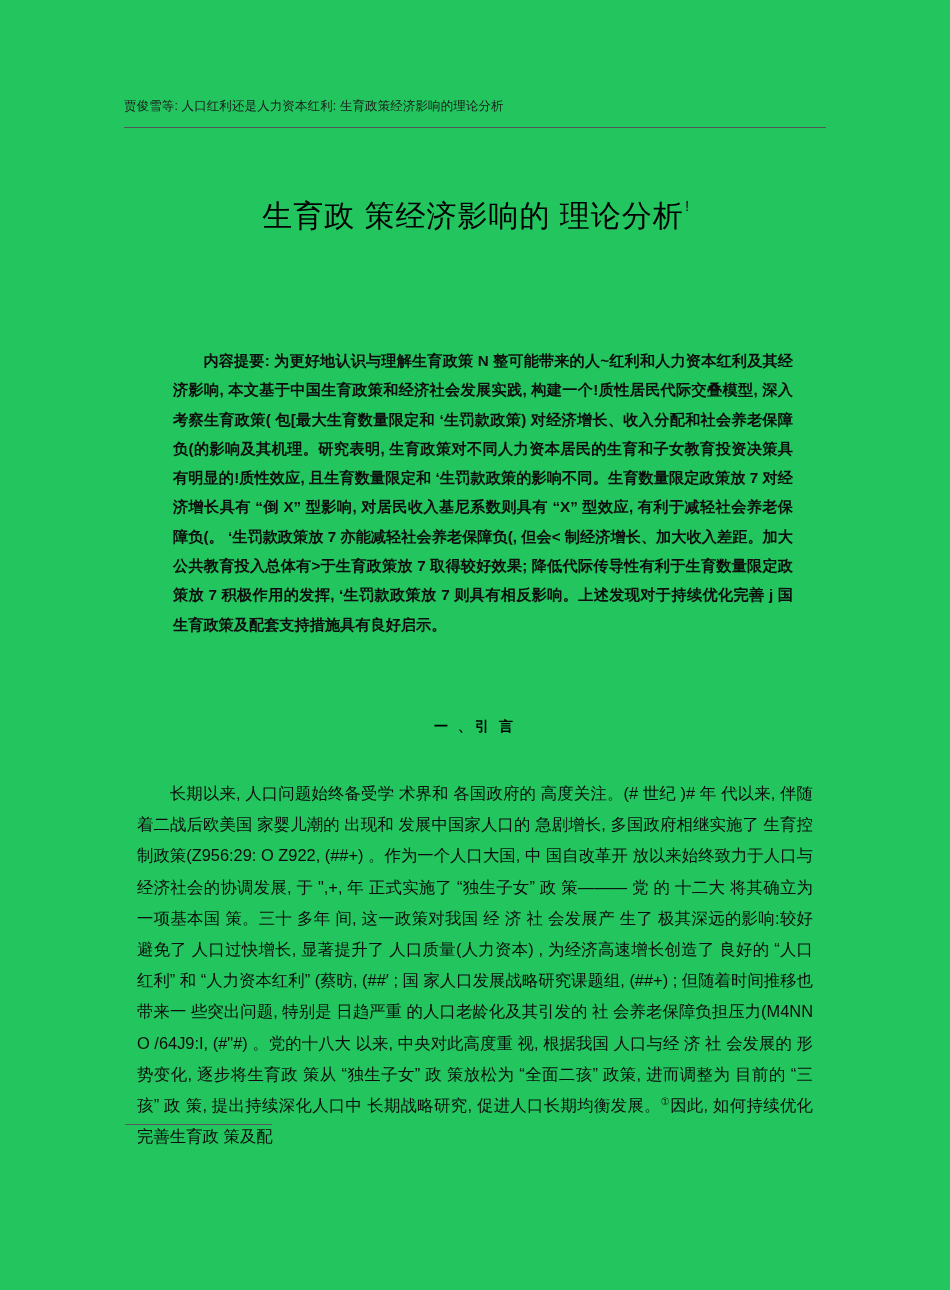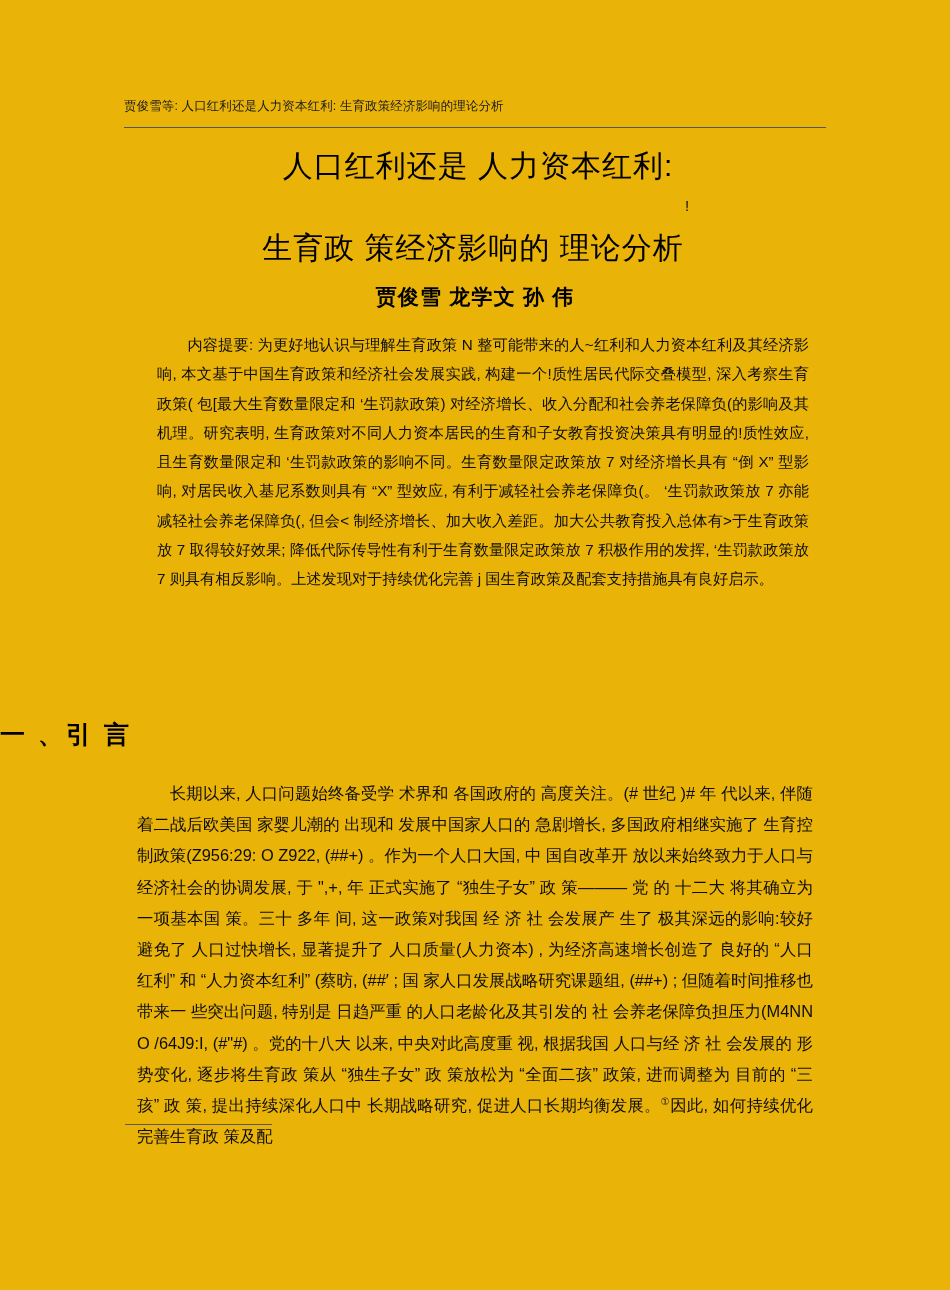--- a/index.html
+++ b/index.html
@@ -12,21 +12,21 @@
     height: 1290px;
     position: relative;
     font-family: "Liberation Sans", "DejaVu Sans", sans-serif;
     color: #000000;
     overflow: hidden;
   }
 
   .page {
     position: absolute;
     inset: 0;
-    background: #eab308;
+    background: #22c55e;
     padding-left: 24px;
   }
 
   
   .running-head {
     position: absolute;
     left: 124px;
     top: 99px;
     width: 706px;
     font-size: 12.5px;
@@ -95,40 +95,41 @@
     position: absolute;
     left: 157px;
     top: 330px;
     width: 652px;
     font-size: 15.2px;
     line-height: 29.3px;
     text-align: justify;
     text-justify: inter-ideograph;
     color: #0d0d0d;
   }
-  .abstract-p { text-indent: 2em; margin: 0; }
+  .abstract-p { text-indent: 2em; margin: 16px; font-weight: bold; }
 
   .keywords {
     position: absolute;
     left: 157px;
     top: 657px;
     width: 652px;
     font-size: 15.2px;
     line-height: 29px;
     color: #0d0d0d;
     text-indent: 2em;
   }
 
   
   .section-heading {
     position: absolute;
     left: 0;
     top: 718px;
     width: 950px;
-    font-size: 25px;
+    text-align: center;
+    font-size: 14px;
     font-weight: 700;
     letter-spacing: 3px;
     color: #000;
   }
 
   
   .body-text {
     position: absolute;
     left: 125px;
     top: 766px;
@@ -157,27 +158,25 @@
 </style>
 </head>
 <body>
 
 <div class="page">
 
   <div class="running-head">贾俊雪等: 人口红利还是人力资本红利: 生育政策经济影响的理论分析</div>
   <div class="head-rule"></div>
 
   <div class="title-block">
-    <div class="title-line title-line-1">人口红利还是 人力资本红利:</div>
     <div class="title-gap"></div>
     <div class="title-line title-line-2">生育政 策经济影响的 理论分析</div>
   </div>
   <div class="title-stray">!</div>
 
-  <div class="authors">贾俊雪 龙学文 孙 伟</div>
 
   <div class="abstract">
     <p class="abstract-p">内容提要: 为更好地认识与理解生育政策 N 整可能带来的人~红利和人力资本红利及其经济影响, 本文基于中国生育政策和经济社会发展实践, 构建一个!质性居民代际交叠模型, 深入考察生育政策( 包[最大生育数量限定和 ‘生罚款政策) 对经济增长、收入分配和社会养老保障负(的影响及其机理。研究表明, 生育政策对不同人力资本居民的生育和子女教育投资决策具有明显的!质性效应, 且生育数量限定和 ‘生罚款政策的影响不同。生育数量限定政策放 7 对经济增长具有 “倒 X” 型影响, 对居民收入基尼系数则具有 “X” 型效应, 有利于减轻社会养老保障负(。 ‘生罚款政策放 7 亦能减轻社会养老保障负(, 但会&lt; 制经济增长、加大收入差距。加大公共教育投入总体有&gt;于生育政策放 7 取得较好效果; 降低代际传导性有利于生育数量限定政策放 7 积极作用的发挥, ‘生罚款政策放 7 则具有相反影响。上述发现对于持续优化完善 j 国生育政策及配套支持措施具有良好启示。</p>
   </div>
 
 
   <div class="section-heading">一 、引 言</div>
 
   <div class="body-text">
     <p class="body-p"><span>长期以来, 人口问题始终备受学 术界和 各国政府的 高度关注。(# 世纪 )# 年 代以来, 伴随着二战后欧美国 家婴儿潮的 出现和 发展中国家人口的 急剧增长, 多国政府相继实施了 生育控制政策(Z956:29: O Z922, (##+) 。作为一个人口大国, 中 国自改革开 放以来始终致力于人口与经济社会的协调发展, 于 ",+, 年 正式实施了 “独生子女” 政 策——— 党 的 十二大 将其确立为 一项基本国 策。三十 多年 间, 这一政策对我国 经 济 社 会发展产 生了 极其深远的影响:较好避免了 人口过快增长, 显著提升了 人口质量(人力资本) , 为经济高速增长创造了 良好的 “人口红利” 和 “人力资本红利” (蔡昉, (##′ ; 国 家人口发展战略研究课题组, (##+) ; 但随着时间推移也带来一 些突出问题, 特别是 日趋严重 的人口老龄化及其引发的 社 会养老保障负担压力(M4NN O /64J9:I, (#"#) 。党的十八大 以来, 中央对此高度重 视, 根据我国 人口与经 济 社 会发展的 形势变化, 逐步将生育政 策从 “独生子女” 政 策放松为 “全面二孩” 政策, 进而调整为 目前的 “三孩” 政 策, 提出持续深化人口中 长期战略研究, 促进人口长期均衡发展。</span><span class="fn-marker">①</span><span>因此, 如何持续优化完善生育政 策及配</span></p>

